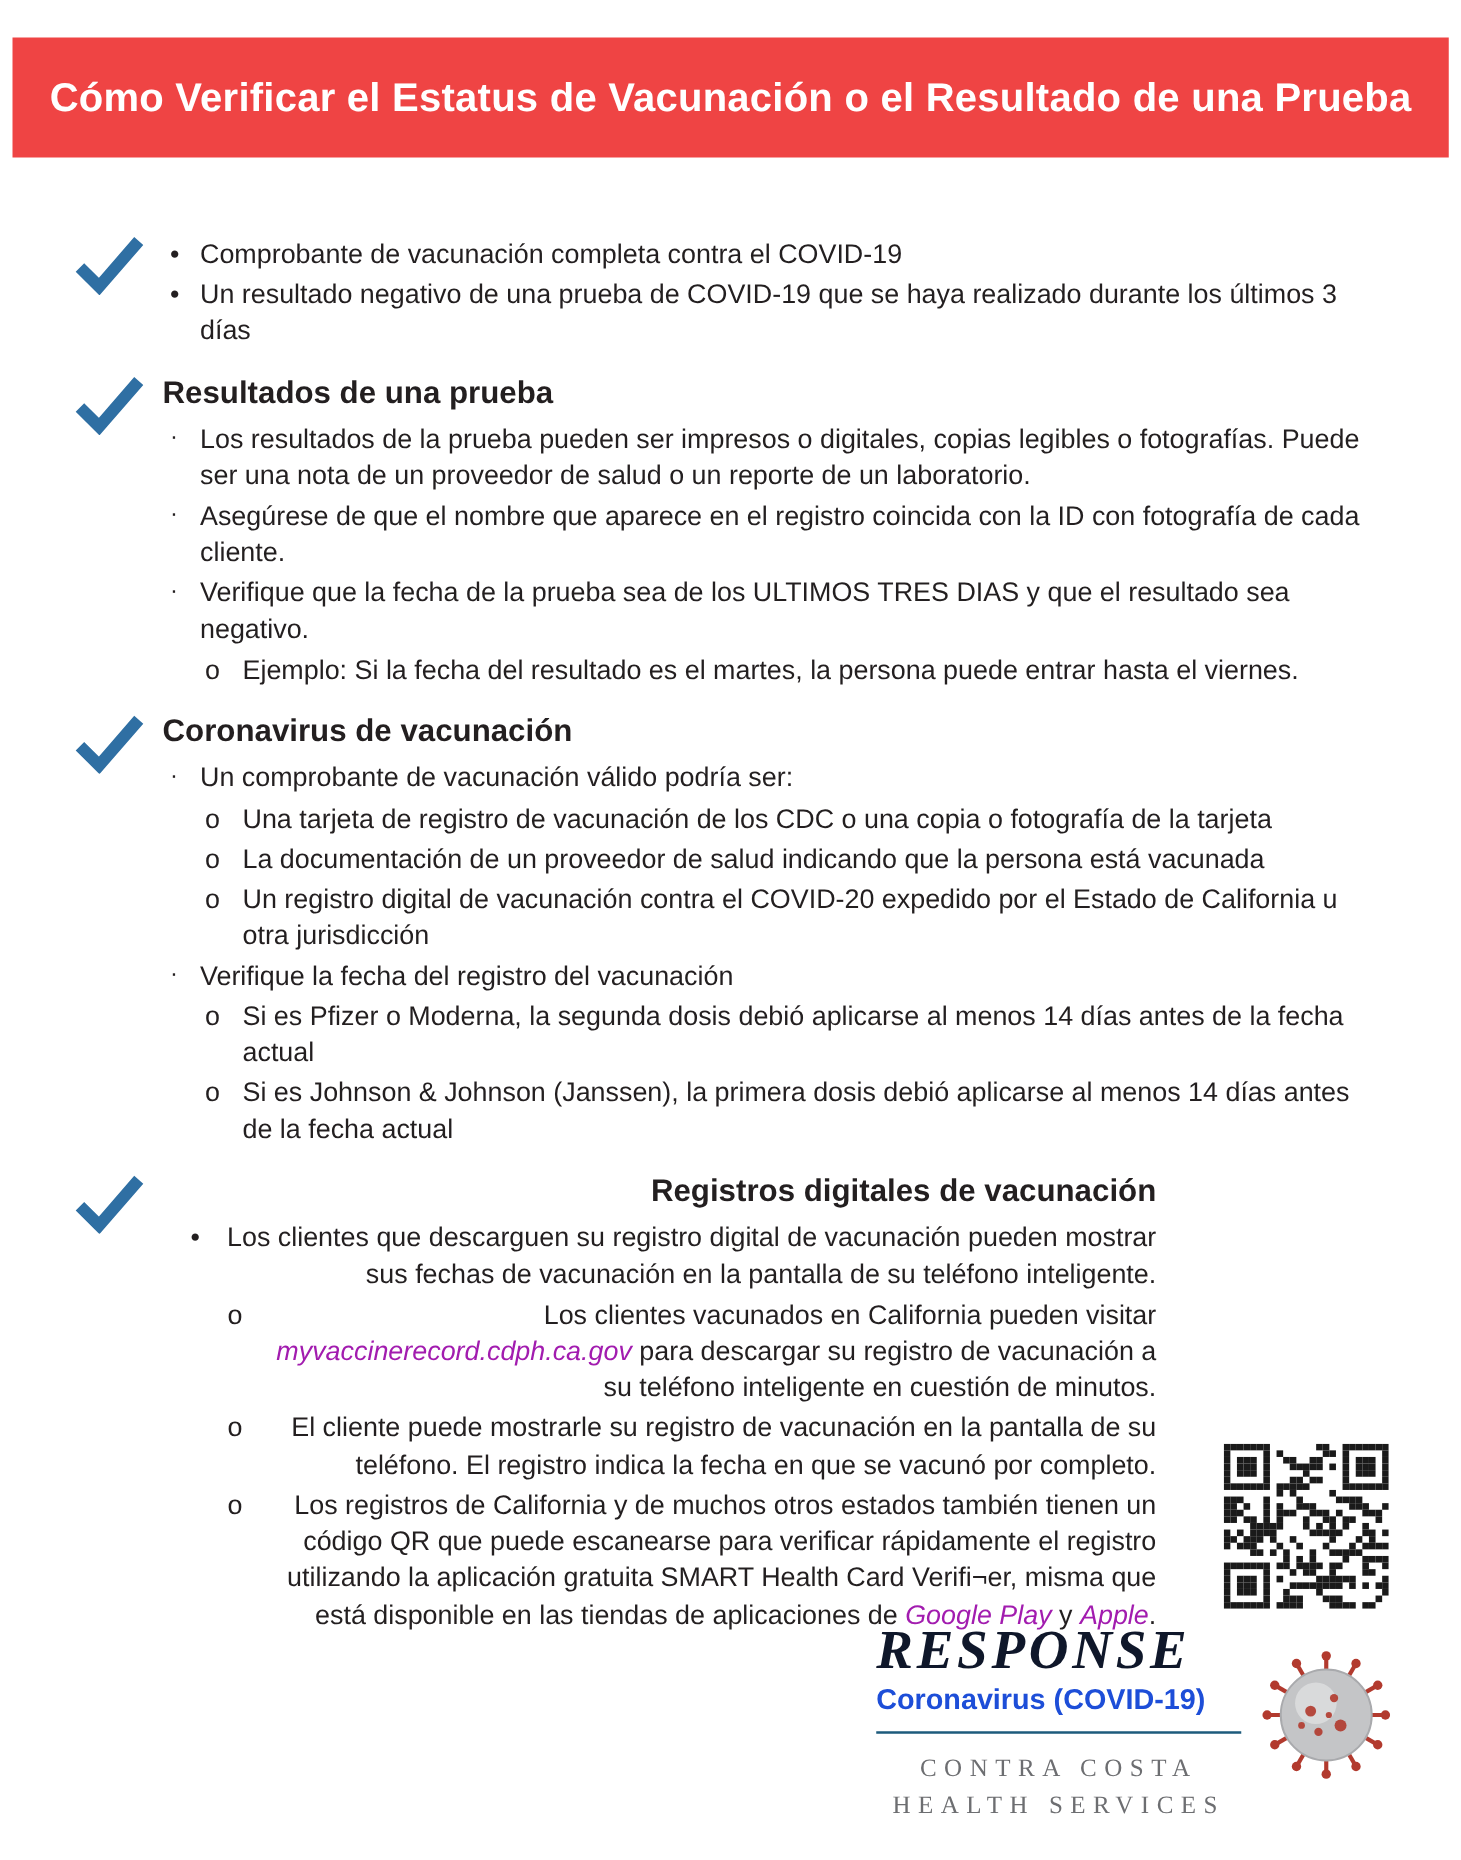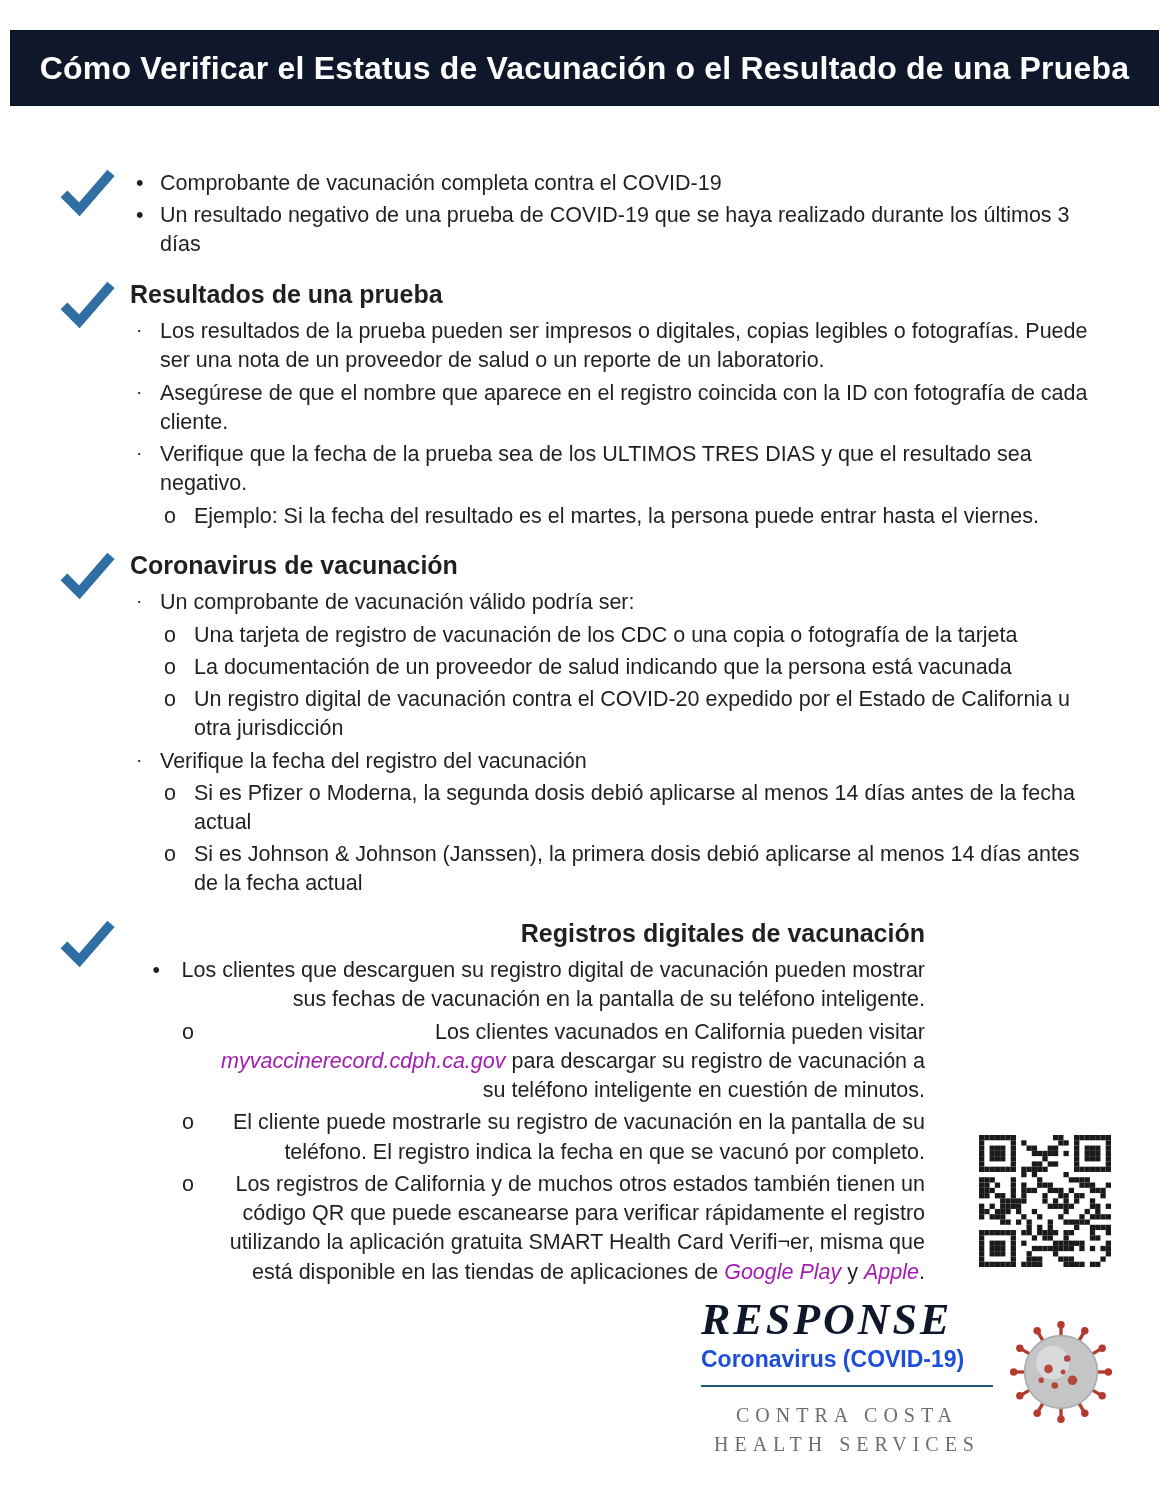--- a/index.html
+++ b/index.html
@@ -3,21 +3,21 @@
 <meta charset="utf-8">
 <style>
   * { margin:0; padding:0; box-sizing:border-box; }
   html,body { background:#ffffff; }
   body {
     width:1169px; height:1488px; position:relative; overflow:hidden;
     font-family:"Liberation Sans","DejaVu Sans",sans-serif;
     color:#231f20;
   }
   .banner {
-    margin:30px 10px 0 10px; height:76px; background:#0f172a;
+    margin:30px 10px 0 10px; height:96px; background:#ef4444;
     display:flex; align-items:center; justify-content:center;
   }
   .banner-title {
     color:#ffffff; font-weight:bold; font-size:32px; white-space:nowrap;
     letter-spacing:0.2px;
   }
   .content { padding:60px 62px 0 58px; }
   .section { display:flex; margin-bottom:15px; }
   .section.digital { position:relative;text-align:right; }
   .checkcol { flex:0 0 72px; padding-top:2px; }

